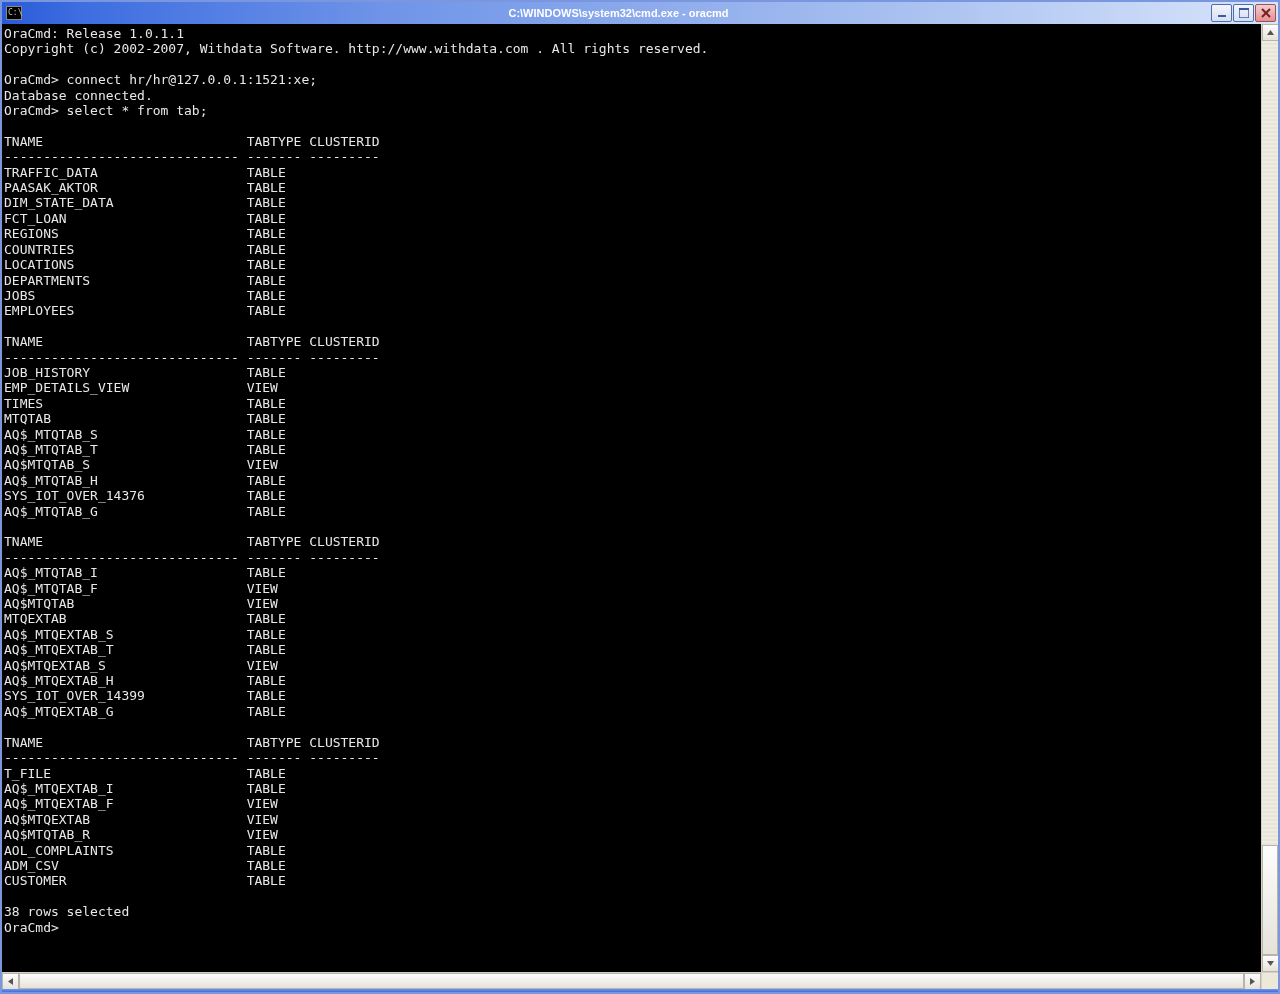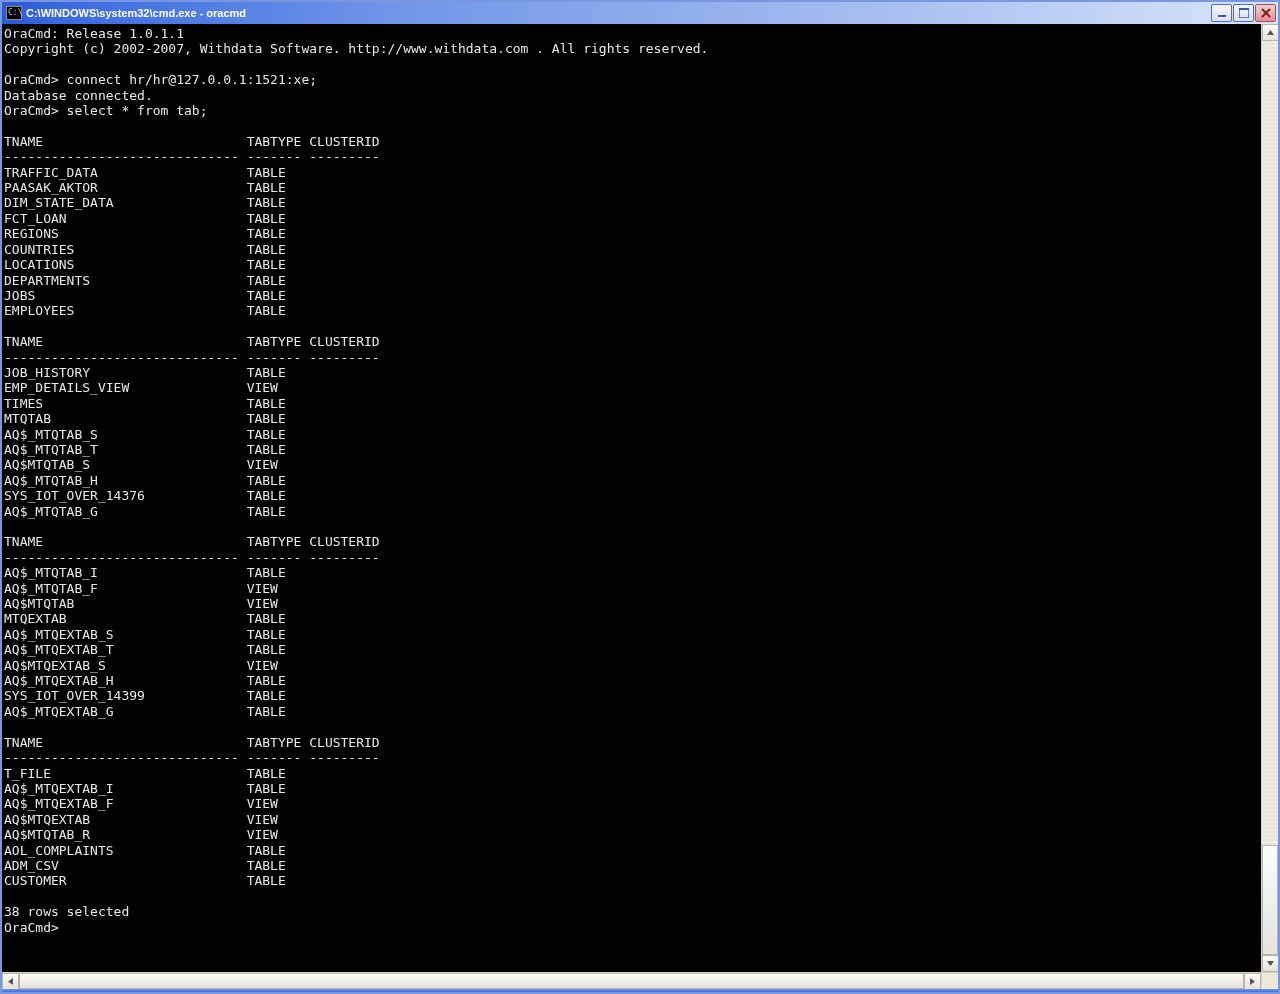--- a/index.html
+++ b/index.html
@@ -16,21 +16,21 @@
     font: bold 11px/1 Tahoma, sans-serif;
     user-select: none;
   }
   .titlebar .cmd-icon {
     width: 16px; height: 14px;
     background: #000; border: 1px solid #888;
     display: inline-flex; align-items: center; justify-content: flex-start;
     font: 8px/8px monospace; color: #c0c0c0; padding-left: 1px;
     margin-right: 4px;
   }
-  .titlebar .title { flex: 1 1 auto; white-space: nowrap; overflow: hidden; }
+  .titlebar .title { flex: 1 1 auto; white-space: nowrap; overflow: hidden; text-align: center; }
   .winbtns { display: flex; gap: 1px; }
   .winbtn {
     width: 21px; height: 18px;
     background: linear-gradient(#f4f6fb, #d6def0);
     border: 1px solid #4b6db5; border-radius: 2px;
     display: flex; align-items: center; just; justify-content: center;
     font: bold 12px/1 Tahoma, sans-serif; color: #3b5aa0;
     cursor: default;
   }
   .winbtn svg { display:block; }

